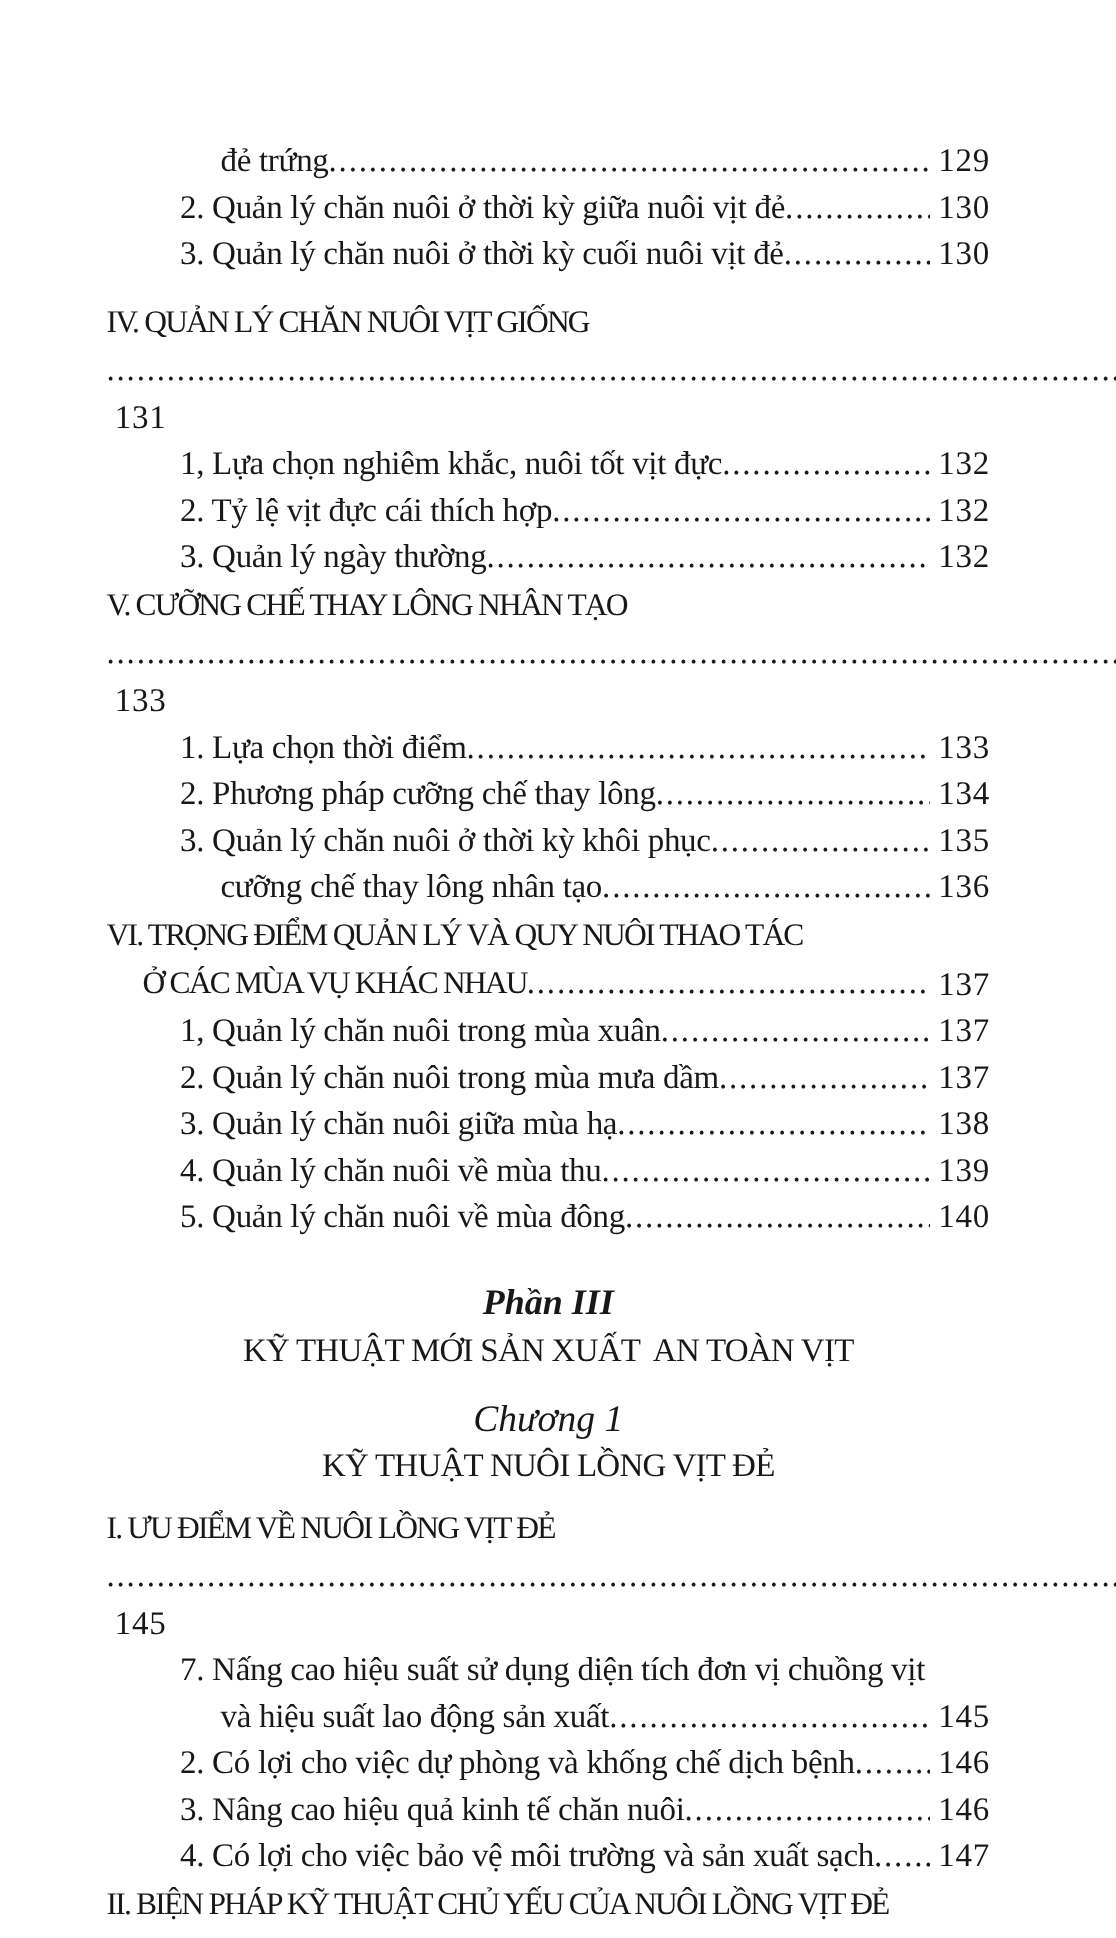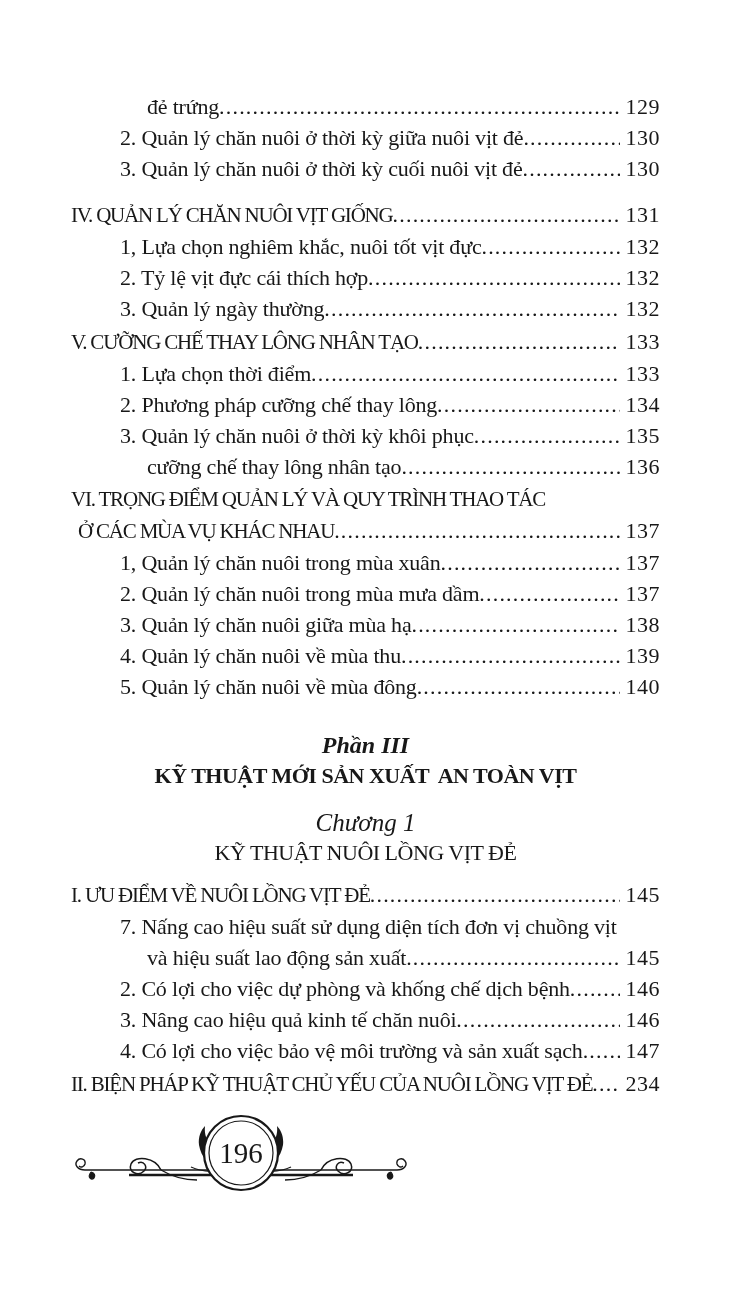--- a/index.html
+++ b/index.html
@@ -20,22 +20,22 @@
   
   .toc-row {
     display: flex;
     align-items: baseline;
     font-size: 22px;
     line-height: 31px;
     letter-spacing: -0.2px;
     white-space: nowrap;
   }
   .toc-row .t { flex: 0 0 auto; }
-  .toc-row.h1 { font-size: 21px; letter-spacing: -1.2px; margin-top: 2px; }
-  .toc-row.h2 { font-size: 21px; letter-spacing: -1.2px; margin-left: 7px; }
+  .toc-row.h1 { font-size: 21px; letter-spacing: -1.2px; margin-top: 2px; flex-direction: column; }
+  .toc-row.h2 { font-size: 21px; letter-spacing: -1.2px; margin-left: 24px; align-items: flex-end; }
   .toc-row.item { margin-left: 49px; }
   .toc-row.cont { margin-left: 76px; }
   #toc1 > .toc-row:nth-child(4) { margin-top: 15px; }
   .leader {
     flex: 1 1 auto;
     overflow: hidden;
     min-width: 8px;
     letter-spacing: 0;
   }
   .leader::after {
@@ -47,21 +47,21 @@
     flex: 0 0 auto;
     font-size: 22px;
     letter-spacing: 0.5px;
     padding-left: 3px;
     min-width: 40px;
     text-align: right;
   }
   
   .part-block { margin-top: 28px; text-align: center; }
   .part-label { font-weight: 700; font-style: italic; font-size: 24px; line-height: 31px; }
-  .part-title { font-weight: 700; font-size: 22px; line-height: 30px; letter-spacing: -0.5px; white-space: pre; }
+  .part-title { font-weight: 400; font-size: 22px; line-height: 30px; letter-spacing: -0.5px; white-space: pre; }
   .chapter-block { margin-top: 16px; text-align: center; }
   .chapter-label { font-style: italic; font-size: 25px; line-height: 31px; }
   .chapter-title { font-size: 22px; line-height: 30px; letter-spacing: -0.5px; }
   #toc2 { margin-top: 11px; }
   
   .ornament-wrap { margin-top: 10px; display: flex; }
   .ornament-wrap svg { display: block; }
   .folio-text {
     font-family: "Liberation Serif", "DejaVu Serif", serif;
     font-size: 29px;
@@ -129,21 +129,21 @@
           <span class="t">3. Quản lý chăn nuôi ở thời kỳ khôi phục</span>
           <span class="leader"></span>
           <span class="pg">135</span>
         </div>
         <div class="toc-row cont">
           <span class="t">cưỡng chế thay lông nhân tạo</span>
           <span class="leader"></span>
           <span class="pg">136</span>
         </div>
         <div class="toc-row h1">
-          <span class="t">VI. TRỌNG ĐIỂM QUẢN LÝ VÀ QUY TRÌNH THAO TÁC</span>
+          <span class="t">VI. TRỌNG ĐIỂM QUẢN LÝ VÀ QUY NUÔI THAO TÁC</span>
         </div>
         <div class="toc-row h2">
           <span class="t">Ở CÁC MÙA VỤ KHÁC NHAU</span>
           <span class="leader"></span>
           <span class="pg">137</span>
         </div>
         <div class="toc-row item">
           <span class="t">1, Quản lý chăn nuôi trong mùa xuân</span>
           <span class="leader"></span>
           <span class="pg">137</span>

